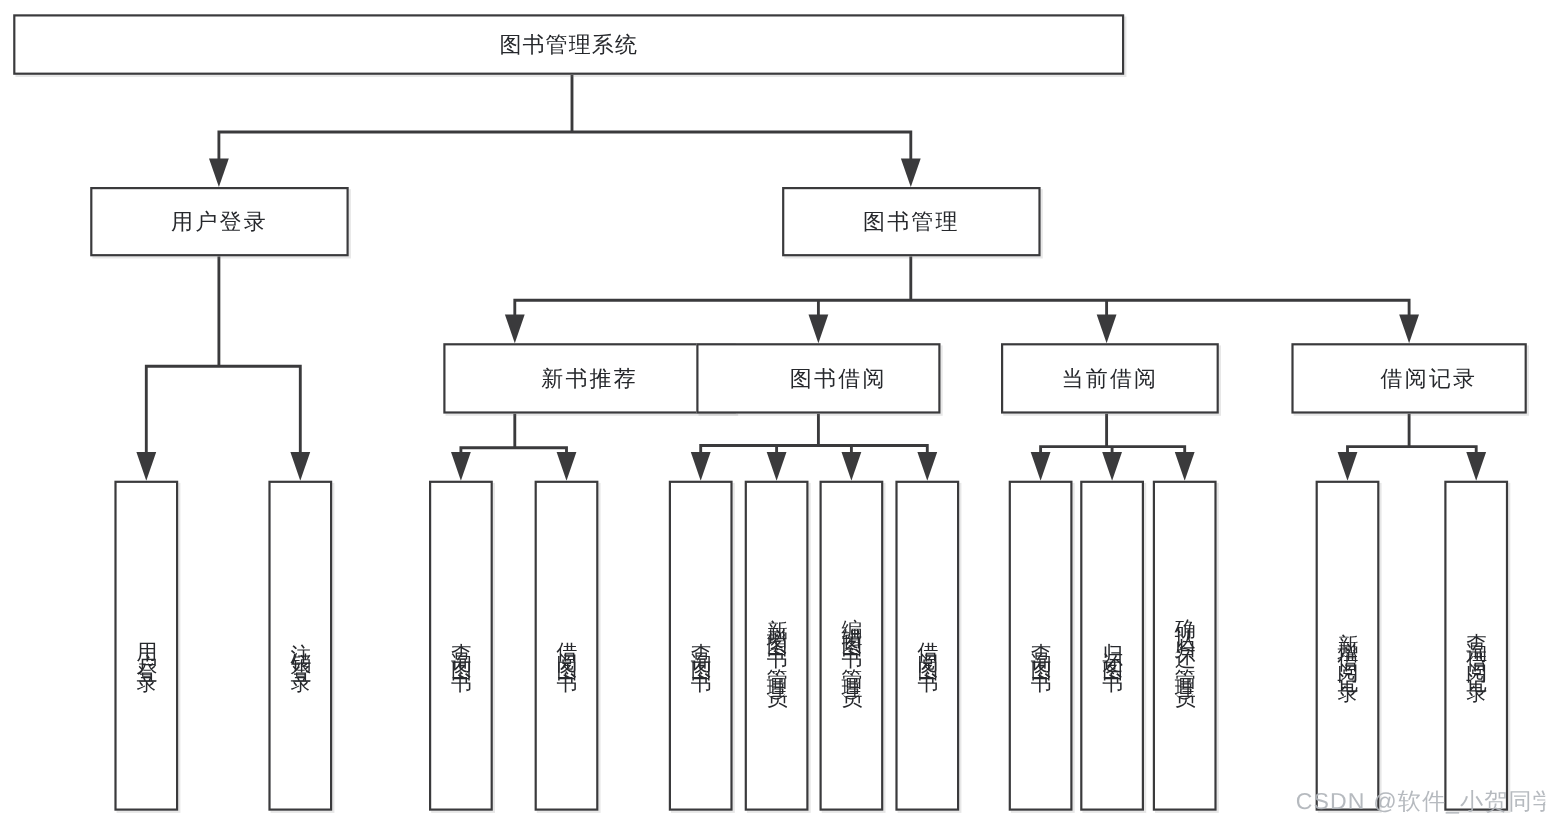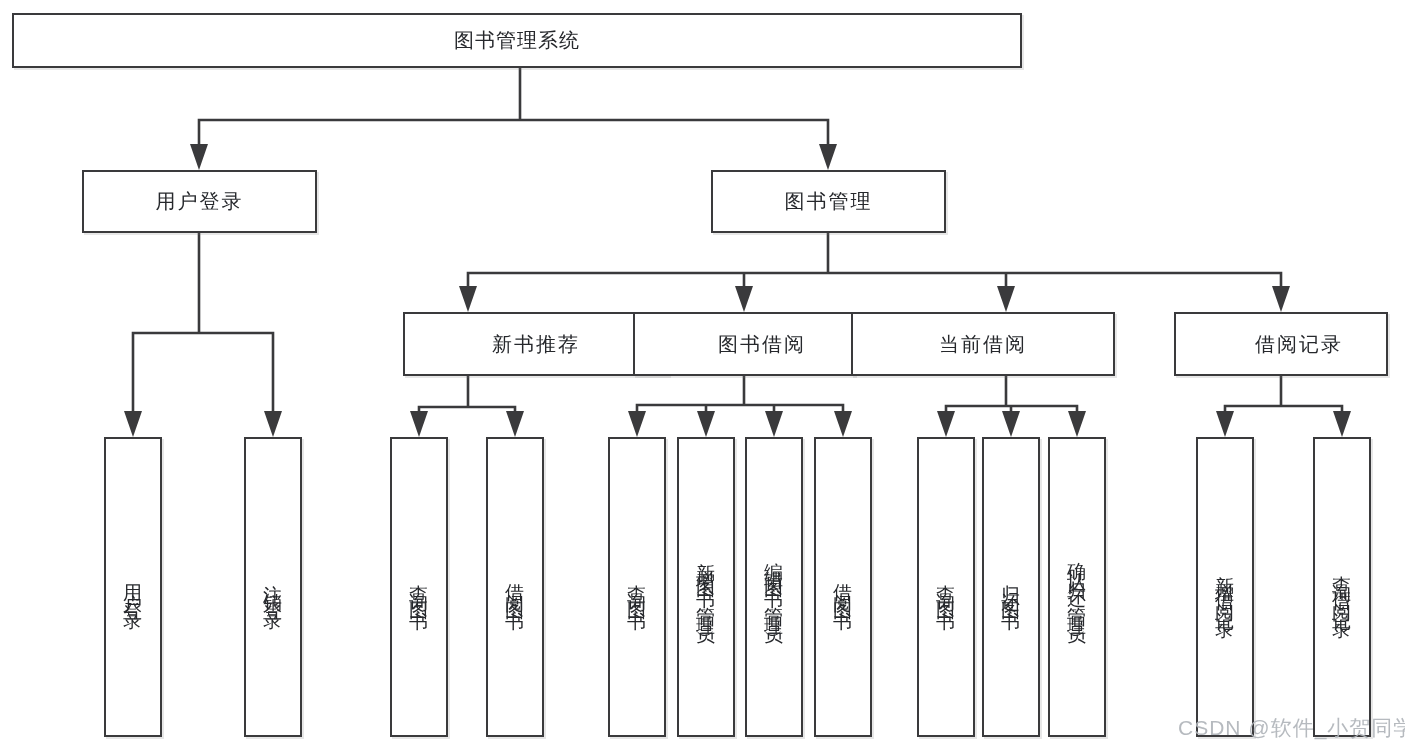--- a/index.html
+++ b/index.html
@@ -122,21 +122,21 @@
   <div class="box hbox" style="left:711px; top:170px; width:235px; height:63px;">
     <span>图书管理</span>
   </div>
 
   <div class="box hbox" style="left:357px; top:312px; width:266px; height:64px;margin-left:46px;">
     <span>新书推荐</span>
   </div>
   <div class="box hbox" style="left:633px; top:312px; width:222px; height:64px;padding-left:36px;">
     <span>图书借阅</span>
   </div>
-  <div class="box hbox" style="left:851px; top:312px; width:264px; height:64px;">
+  <div class="box hbox" style="left:910px; top:312px; width:198px; height:64px;">
     <span>当前借阅</span>
   </div>
   <div class="box hbox" style="left:1174px; top:312px; width:214px; height:64px;padding-left:36px;">
     <span>借阅记录</span>
   </div>
 
   <div class="box leaf" style="left:104px; top:437px; width:58px; height:300px;">
     <span>用户登录</span>
   </div>
   <div class="box leaf" style="left:244px; top:437px; width:58px; height:300px;">

